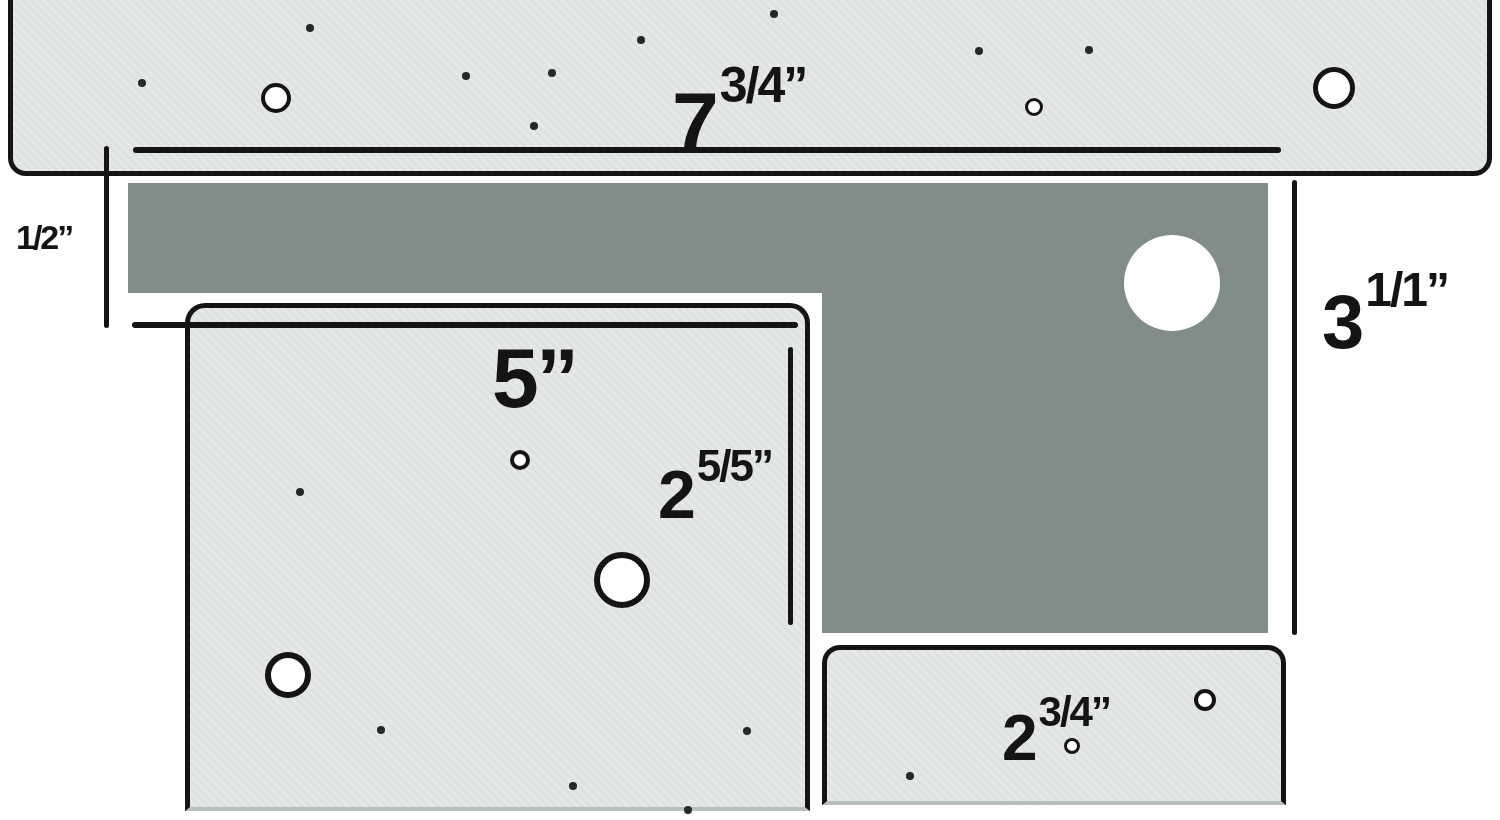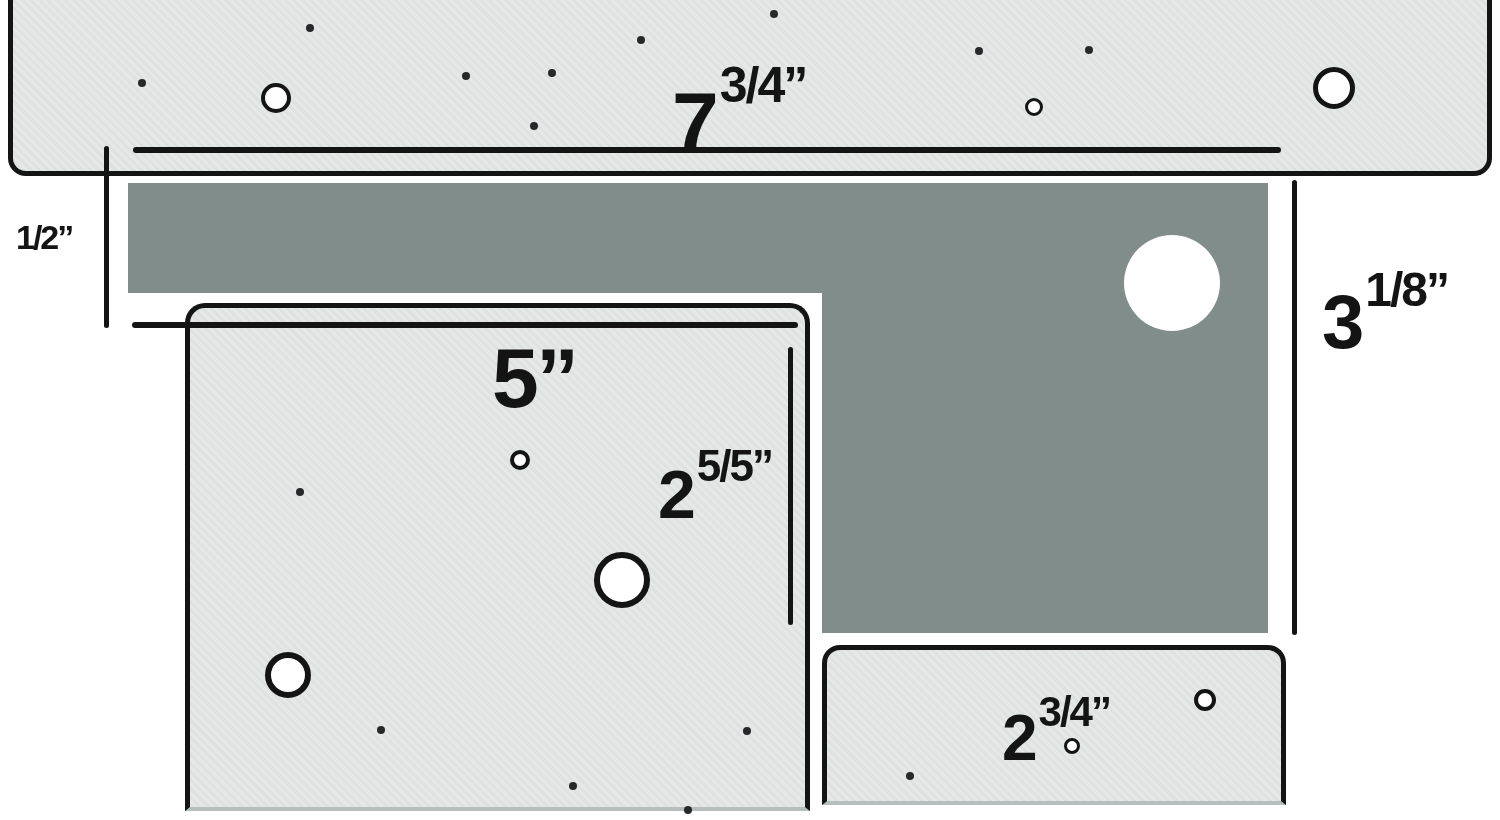--- a/index.html
+++ b/index.html
@@ -89,19 +89,19 @@
   <span class="whole" style="font-size:84px;">5’’</span>
 </div>
 
 <div class="dim" style="left:658px;top:444px;">
   <span class="whole" style="font-size:68px;">2</span>
   <span class="frac" style="font-size:44px;">5/5”</span>
 </div>
 
 <div class="dim" style="left:1322px;top:266px;">
   <span class="whole" style="font-size:76px;">3</span>
-  <span class="frac" style="font-size:48px;">1/8”</span>
+  <span class="frac" style="font-size:48px;">1/1”</span>
 </div>
 
 <div class="dim" style="left:1002px;top:691px;">
   <span class="whole" style="font-size:64px;">2</span>
   <span class="frac" style="font-size:42px;">3/4”</span>
 </div>
 
 </body></html>

